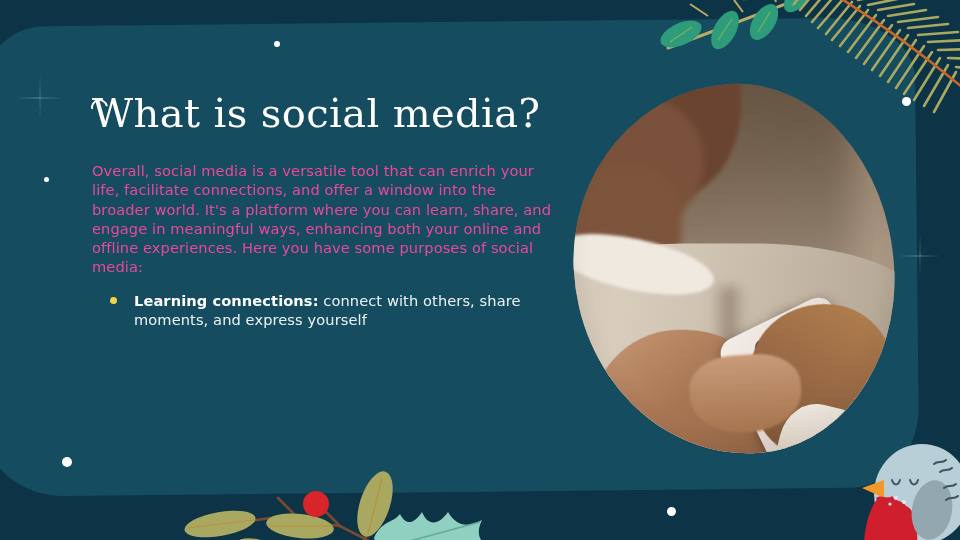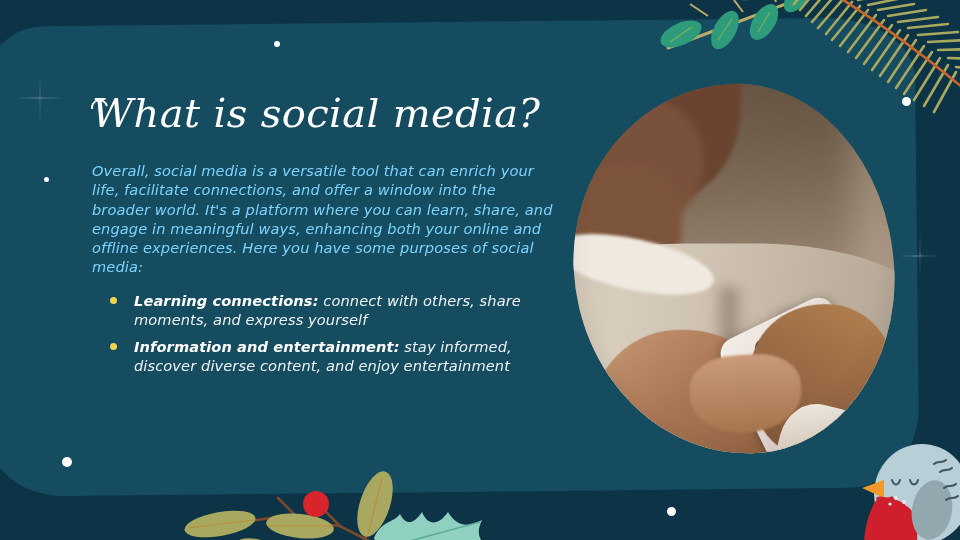--- a/index.html
+++ b/index.html
@@ -73,21 +73,20 @@
     border-radius: 50%;
     background: #ffffff;
   }
 
   
   .content {
     position: absolute;
     left: 92px;
     top: 92px;
     width: 462px;
-    font-style: italic;
   }
   .title {
     font-family: "DejaVu Serif", serif;
     color: #ffffff;
     font-size: 40px;
     line-height: 1.08;
     letter-spacing: 0.4px;
     margin: 0 0 26px 0;
     font-weight: 400;
     white-space: nowrap;
@@ -103,21 +102,21 @@
     top: 7px;
     width: 13px;
     height: 13px;
     border: 2.4px solid #ffffff;
     border-radius: 50%;
     border-right-color: transparent;
     border-bottom-color: transparent;
     transform: rotate(35deg);
   }
   .body-par {
-    color: #7dd3fc;
+    color: #ec4899;
     font-size: 14.6px;
     line-height: 1.32;
     margin: 0 0 14px 0;
     letter-spacing: 0.1px;
   }
   ul.bullets {
     list-style: none;
     margin: 0;
     padding: 0 0 0 18px;
   }
@@ -439,20 +438,16 @@
       <span class="swash">W</span><span>hat is social media?</span>
     </h1>
 
     <p class="body-par">Overall, social media is a versatile tool that can enrich your life, facilitate connections, and offer a window into the broader world. It's a platform where you can learn, share, and engage in meaningful ways, enhancing both your online and offline experiences. Here you have some purposes of social media:</p>
 
     <ul class="bullets">
       <li>
         <span class="bullet-dot"></span>
         <b>Learning connections:</b><span> connect with others, share moments, and express yourself</span>
       </li>
-      <li>
-        <span class="bullet-dot"></span>
-        <b>Information and entertainment:</b><span> stay informed, discover diverse content, and enjoy entertainment</span>
-      </li>
     </ul>
   </div>
 
 </div>
 
 </body></html>

